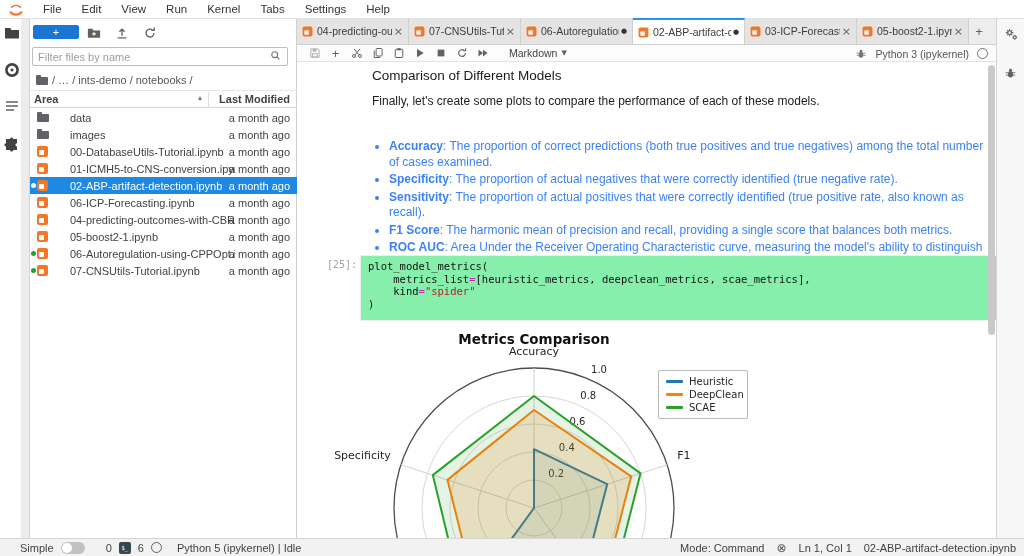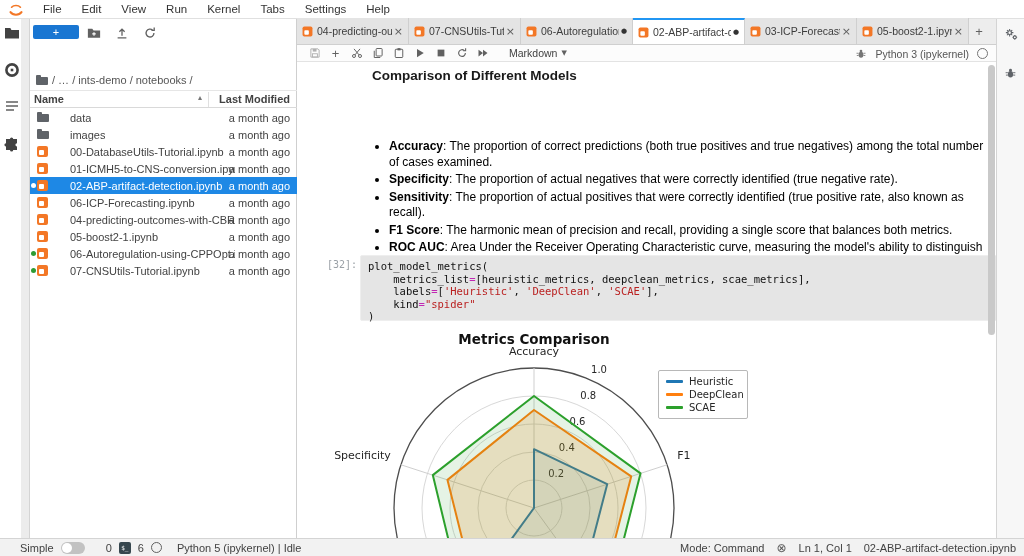--- a/index.html
+++ b/index.html
@@ -76,26 +76,26 @@
   .tbi { width:13px; height:13px; margin-right:8px; color:#616161; display:flex; align-items:center; justify-content:center; }
   .tbi svg { width:12px; height:12px; }
   .tb-plus { font-size:13px; line-height:11px; }
   .celltype { display:flex; align-items:center; gap:4px; margin-left:12px; font-size:10.5px; color:#424242; cursor:pointer; }
   .celltype .chev { font-size:7px; color:#616161; font-family:"DejaVu Sans",sans-serif; }
   .tb-right { position:absolute; right:8px; top:0; height:17px; display:flex; align-items:center; gap:8px; }
   .kernelname { font-size:10.5px; color:#555; }
   .kcircle { width:11px; height:11px; border:1.4px solid #757575; border-radius:50%; }
 
   .nbcontent { position:absolute; left:0; top:44px; right:0; bottom:0; background:#fff; overflow:hidden; }
-  .md-heading { position:absolute; left:75px; top:5px; font-size:13.5px; font-weight:bold; color:#1a1a1a; }
+  .md-heading { position:absolute; left:75px; top:5px; font-size:13.5px; font-weight:normal; color:#1a1a1a; }
   .md-p1 { position:absolute; left:75px; top:31px; font-size:12px; color:#212121; }
   .md-p2 { position:absolute; left:75px; top:53px; font-size:12px; color:#212121; }
-  .md-ul { position:absolute; left:92px; top:76px; width:600px; font-size:12px; color:#000000; }
+  .md-ul { position:absolute; left:92px; top:76px; width:600px; font-size:12px; color:#3b82f6; }
   .md-ul li { margin-bottom:2px; line-height:15.5px; }
-  .codecell { position:absolute; left:63px; top:192px; width:640px; height:66px; background:#e5e5e5;
+  .codecell { position:absolute; left:63px; top:192px; width:640px; height:66px; background:#86efac;
               border:1px solid #eeeeee; border-radius:2px; padding:4px 7px; }
   .codeline { font-family:"DejaVu Sans Mono",monospace; font-size:10.5px; line-height:12.6px;
               white-space:pre; color:#111; }
   .codeline .o { color:#c128b4; } .codeline .s { color:#ba2121; }
   .prompt { position:absolute; left:12px; top:196px; width:48px; text-align:right;
             font-family:"DejaVu Sans Mono",monospace; font-size:10px; color:#9aa0a6; }
   .chartbox { position:absolute; left:30px; top:267px; width:470px; height:209px; }
   .legend { position:absolute; left:361px; top:307px; width:90px; background:#fff;
             border:1px solid #b8b8b8; border-radius:2px; padding:4px 7px; }
   .lrow { display:flex; align-items:center; gap:6px; height:13px; }
@@ -181,26 +181,35 @@
       <span class="fb-tool" style="left:85px">
         <svg viewBox="0 0 16 16" stroke="#616161" stroke-width="1.5" fill="none">
             <path d="M8 11V3.5M5 6.5l3-3 3 3M3 13.5h10"></path>
           </svg>
       </span>
       <span class="fb-tool" style="left:113px">
         <svg viewBox="0 0 16 16" stroke="#616161" stroke-width="1.5" fill="none">
             <path d="M12.5 8a4.5 4.5 0 1 1-1.4-3.2M12.8 1.8v3.2H9.6"></path>
           </svg>
       </span>
+      <div class="fb-filter">
+        <input placeholder="Filter files by name" style="">
+        <span style="width:18px">
+          <svg viewBox="0 0 16 16" width="13" height="13" stroke="#757575" stroke-width="1.4" fill="none">
+              <circle cx="7" cy="7" r="3.6"></circle>
+              <path d="M9.8 9.8l3 3"></path>
+            </svg>
+        </span>
+      </div>
       <div class="fb-breadcrumb">
         <span class="folderglyph"></span>
         <span>/  …  / ints-demo / notebooks /</span>
       </div>
       <div class="fb-header">
-        <span class="hname">Name</span>
+        <span class="hname">Area</span>
         <span class="hsort uicon">▴</span>
         <span class="hdiv"></span>
         <span class="hmod">Last Modified</span>
       </div>
       <div class="fb-list">
           <div class="frow">
             <span class="ficon folderglyph"></span>
             <span class="fname">data</span>
             <span class="fmod">a month ago</span>
           </div>
@@ -352,32 +361,32 @@
                 <path d="M4.8 7H2M4.8 10H2.4M11.2 7H14M11.2 10h2.6" stroke="#757575" stroke-width="1.1"></path>
               </svg>
             </span>
           <span class="kernelname">Python 3 (ipykernel)</span>
           <span class="kcircle"></span>
         </div>
       </div>
 
       <div class="nbcontent">
         <div class="md-heading">Comparison of Different Models</div>
+        <div class="md-p1">Finally, let's create some plots to compare the performance of each of these models.</div>
         <ul class="md-ul">
             <li><b>Accuracy</b>: The proportion of correct predictions (both true positives and true negatives) among the total number of cases examined.</li>
             <li><b>Specificity</b>: The proportion of actual negatives that were correctly identified (true negative rate).</li>
             <li><b>Sensitivity</b>: The proportion of actual positives that were correctly identified (true positive rate, also known as recall).</li>
             <li><b>F1 Score</b>: The harmonic mean of precision and recall, providing a single score that balances both metrics.</li>
             <li><b>ROC AUC</b>: Area Under the Receiver Operating Characteristic curve, measuring the model's ability to distinguish between classes across various thresholds.</li>
           </ul>
-        <div class="prompt">[32]:</div>
+        <div class="prompt">[25]:</div>
         <div class="codecell">
             <div class="codeline"><span>plot_model_metrics(</span></div>
             <div class="codeline"><span>    metrics_list</span><span class="o">=</span><span>[heuristic_metrics, deepclean_metrics, scae_metrics],</span></div>
-            <div class="codeline"><span>    labels</span><span class="o">=</span><span>[</span><span class="s">'Heuristic'</span><span>, </span><span class="s">'DeepClean'</span><span>, </span><span class="s">'SCAE'</span><span>],</span></div>
             <div class="codeline"><span>    kind</span><span class="o">=</span><span class="s">"spider"</span></div>
             <div class="codeline"><span>)</span></div>
           </div>
         <div class="chartbox">
           <svg id="radar" width="470" height="209" viewBox="0 0 470 209">
               <circle cx="207" cy="178" r="28" fill="none" stroke="#d8d8d8" stroke-width="1"></circle>
               <circle cx="207" cy="178" r="56" fill="none" stroke="#d8d8d8" stroke-width="1"></circle>
               <circle cx="207" cy="178" r="84" fill="none" stroke="#d8d8d8" stroke-width="1"></circle>
               <circle cx="207" cy="178" r="112" fill="none" stroke="#d8d8d8" stroke-width="1"></circle>
               <circle cx="207" cy="178" r="140" fill="none" stroke="#4d4d4d" stroke-width="1.3"></circle>

